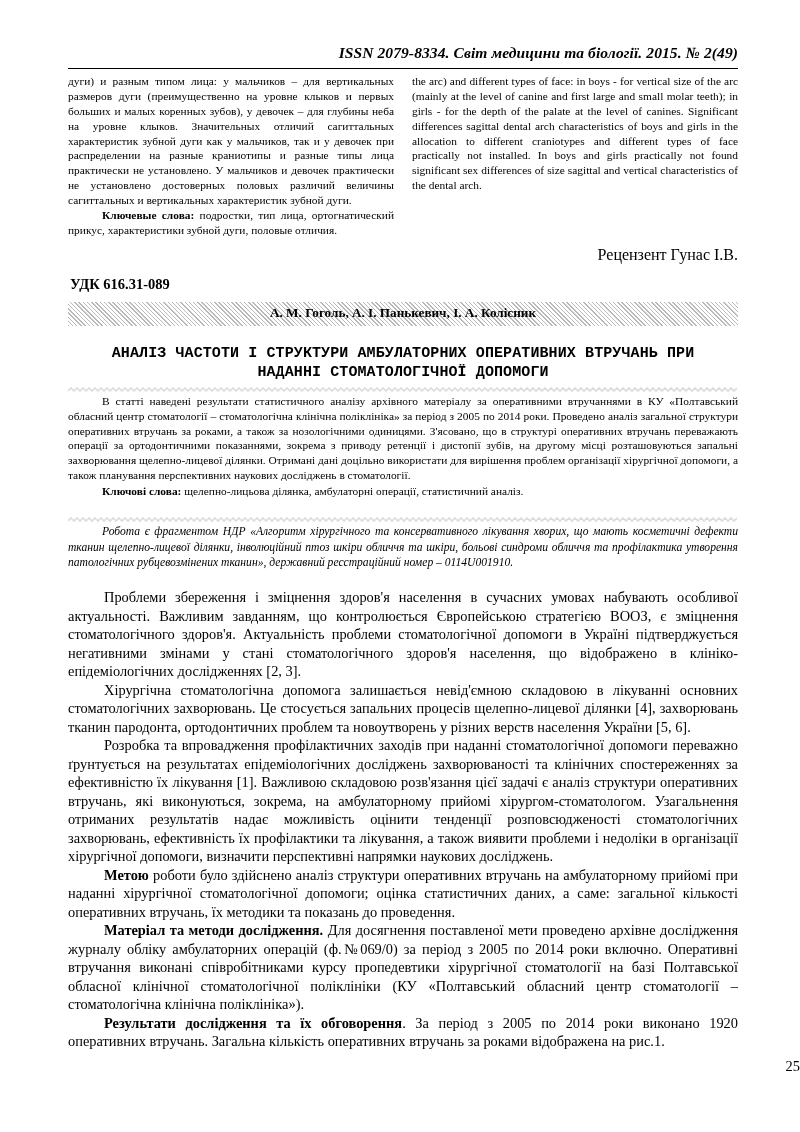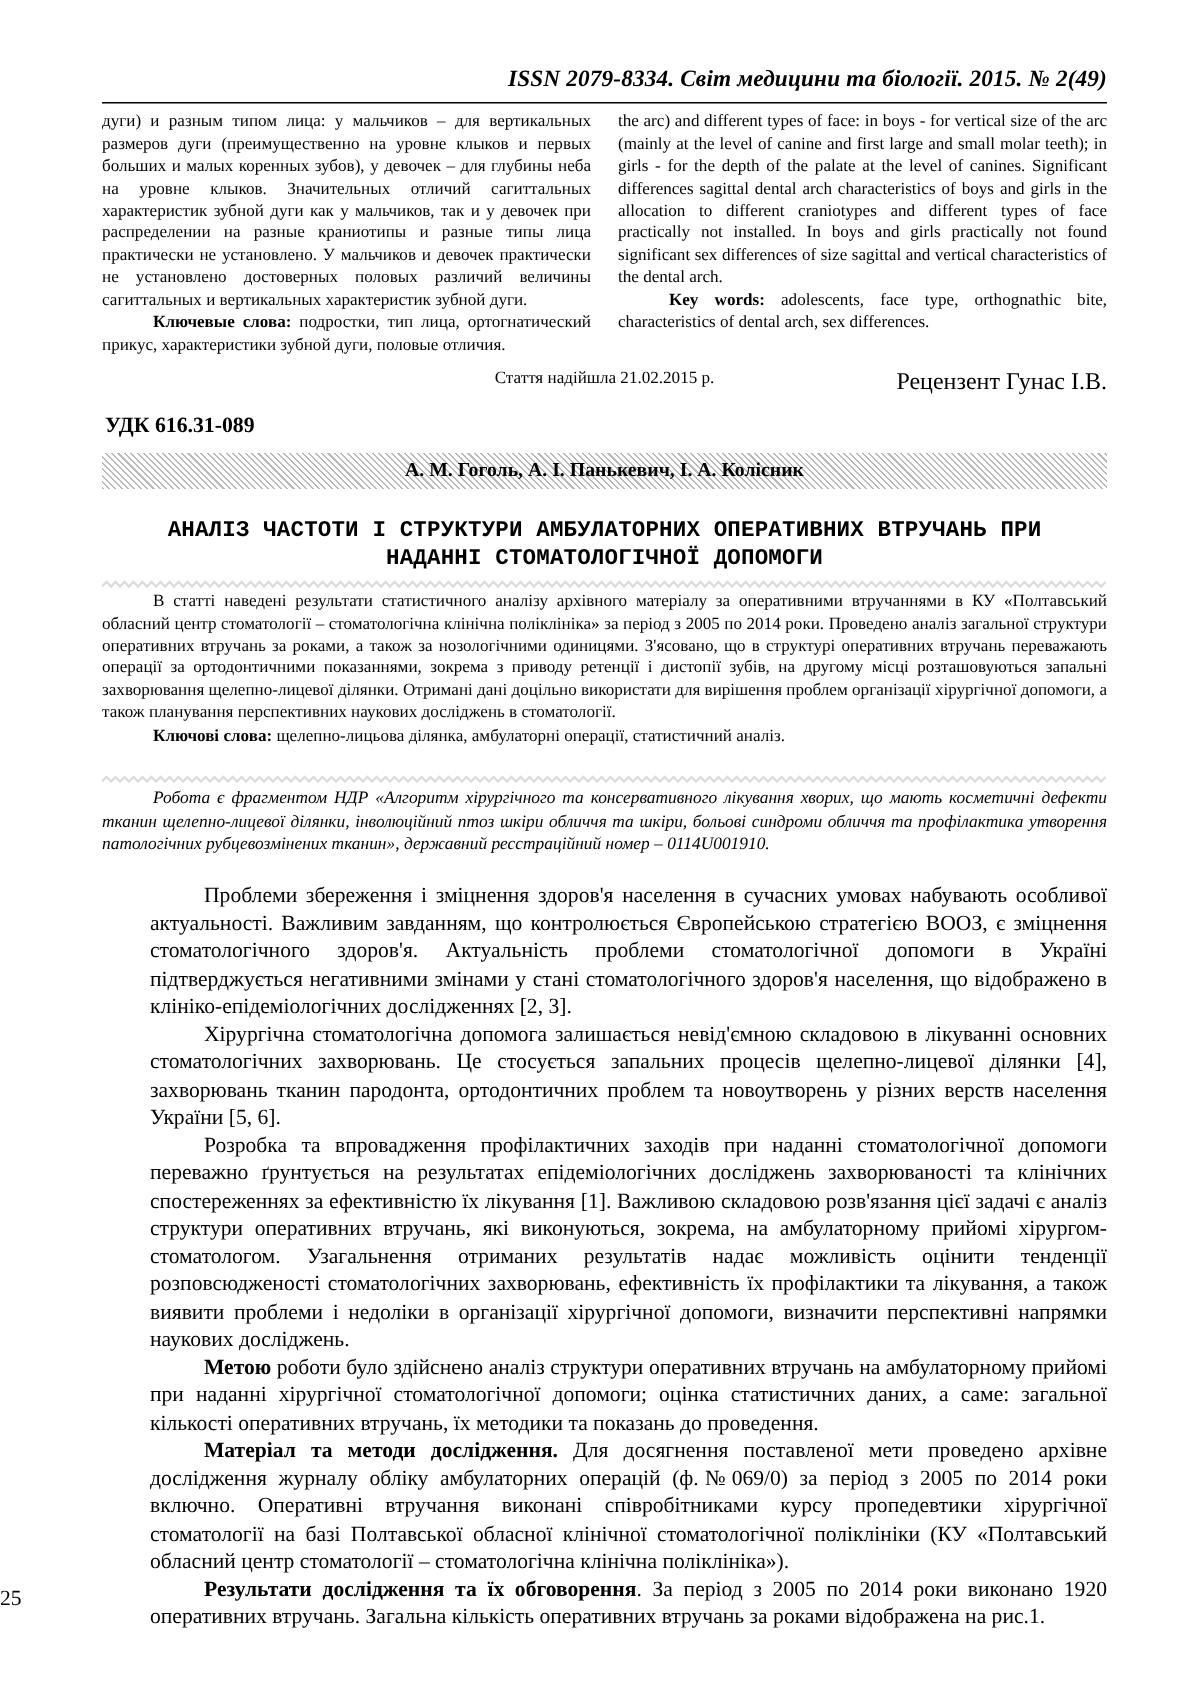--- a/index.html
+++ b/index.html
@@ -172,35 +172,34 @@
 
   
   .body-text {
     position: absolute;
     top: 588px;
     left: 68px;
     right: 62px;
     font-size: 14.4px;
     line-height: 1.285;
     text-align: justify;
-    margin-left: 32px;
   }
   .body-text p {
     margin: 0 0 0 0;
     text-indent: 36px;
   }
   .body-text b { font-weight: bold; }
 
   
   .folio {
     position: absolute;
     top: 1058px;
     left: 0;
     width: 800px;
-    text-align: left;
+    text-align: right;
     font-size: 14.4px;
   }
 </style>
 </head>
 <body>
 
 <div class="page">
 
   <div class="running-head">ISSN 2079-8334. Світ медицини та біології. 2015. № 2(49)</div>
   <div class="head-rule"></div>
@@ -208,28 +207,23 @@
   <div class="columns">
     <div class="col col-l">
       <p>дуги) и разным типом лица: у мальчиков – для вертикальных размеров дуги (преимущественно на уровне клыков и первых больших и малых коренных зубов), у девочек – для глубины неба на уровне клыков. Значительных отличий сагиттальных характеристик зубной дуги как у мальчиков, так и у девочек при распределении на разные краниотипы и разные типы лица практически не установлено. У мальчиков и девочек практически не установлено достоверных половых различий величины сагиттальных и вертикальных характеристик зубной дуги.</p>
       <p class="kw-line">
         <span class="kw-lead">Ключевые слова:</span>
         <span>подростки, тип лица, ортогнатический прикус, характеристики зубной дуги, половые отличия.</span>
       </p>
     </div>
     <div class="col col-r">
       <p>the arc) and different types of face: in boys - for vertical size of the arc (mainly at the level of canine and first large and small molar teeth); in girls - for the depth of the palate at the level of canines. Significant differences sagittal dental arch characteristics of boys and girls in the allocation to different craniotypes and different types of face practically not installed. In boys and girls practically not found significant sex differences of size sagittal and vertical characteristics of the dental arch.</p>
-      <p class="ind">
-        <span class="kw-lead">Key words:</span>
-        <span>adolescents, face type, orthognathic bite, characteristics of dental arch, sex differences.</span>
-      </p>
     </div>
   </div>
 
-  <div class="received">Стаття надійшла 21.02.2015 р.</div>
   <div class="reviewer">Рецензент Гунас І.В.</div>
 
   <div class="udc">УДК 616.31-089</div>
 
   <div class="authors-band">
     <div class="line">А. М. Гоголь, А. І. Панькевич, І. А. Колісник</div>
   </div>
 
   <div class="article-title">
     <div>АНАЛІЗ ЧАСТОТИ І СТРУКТУРИ АМБУЛАТОРНИХ ОПЕРАТИВНИХ ВТРУЧАНЬ ПРИ</div>

